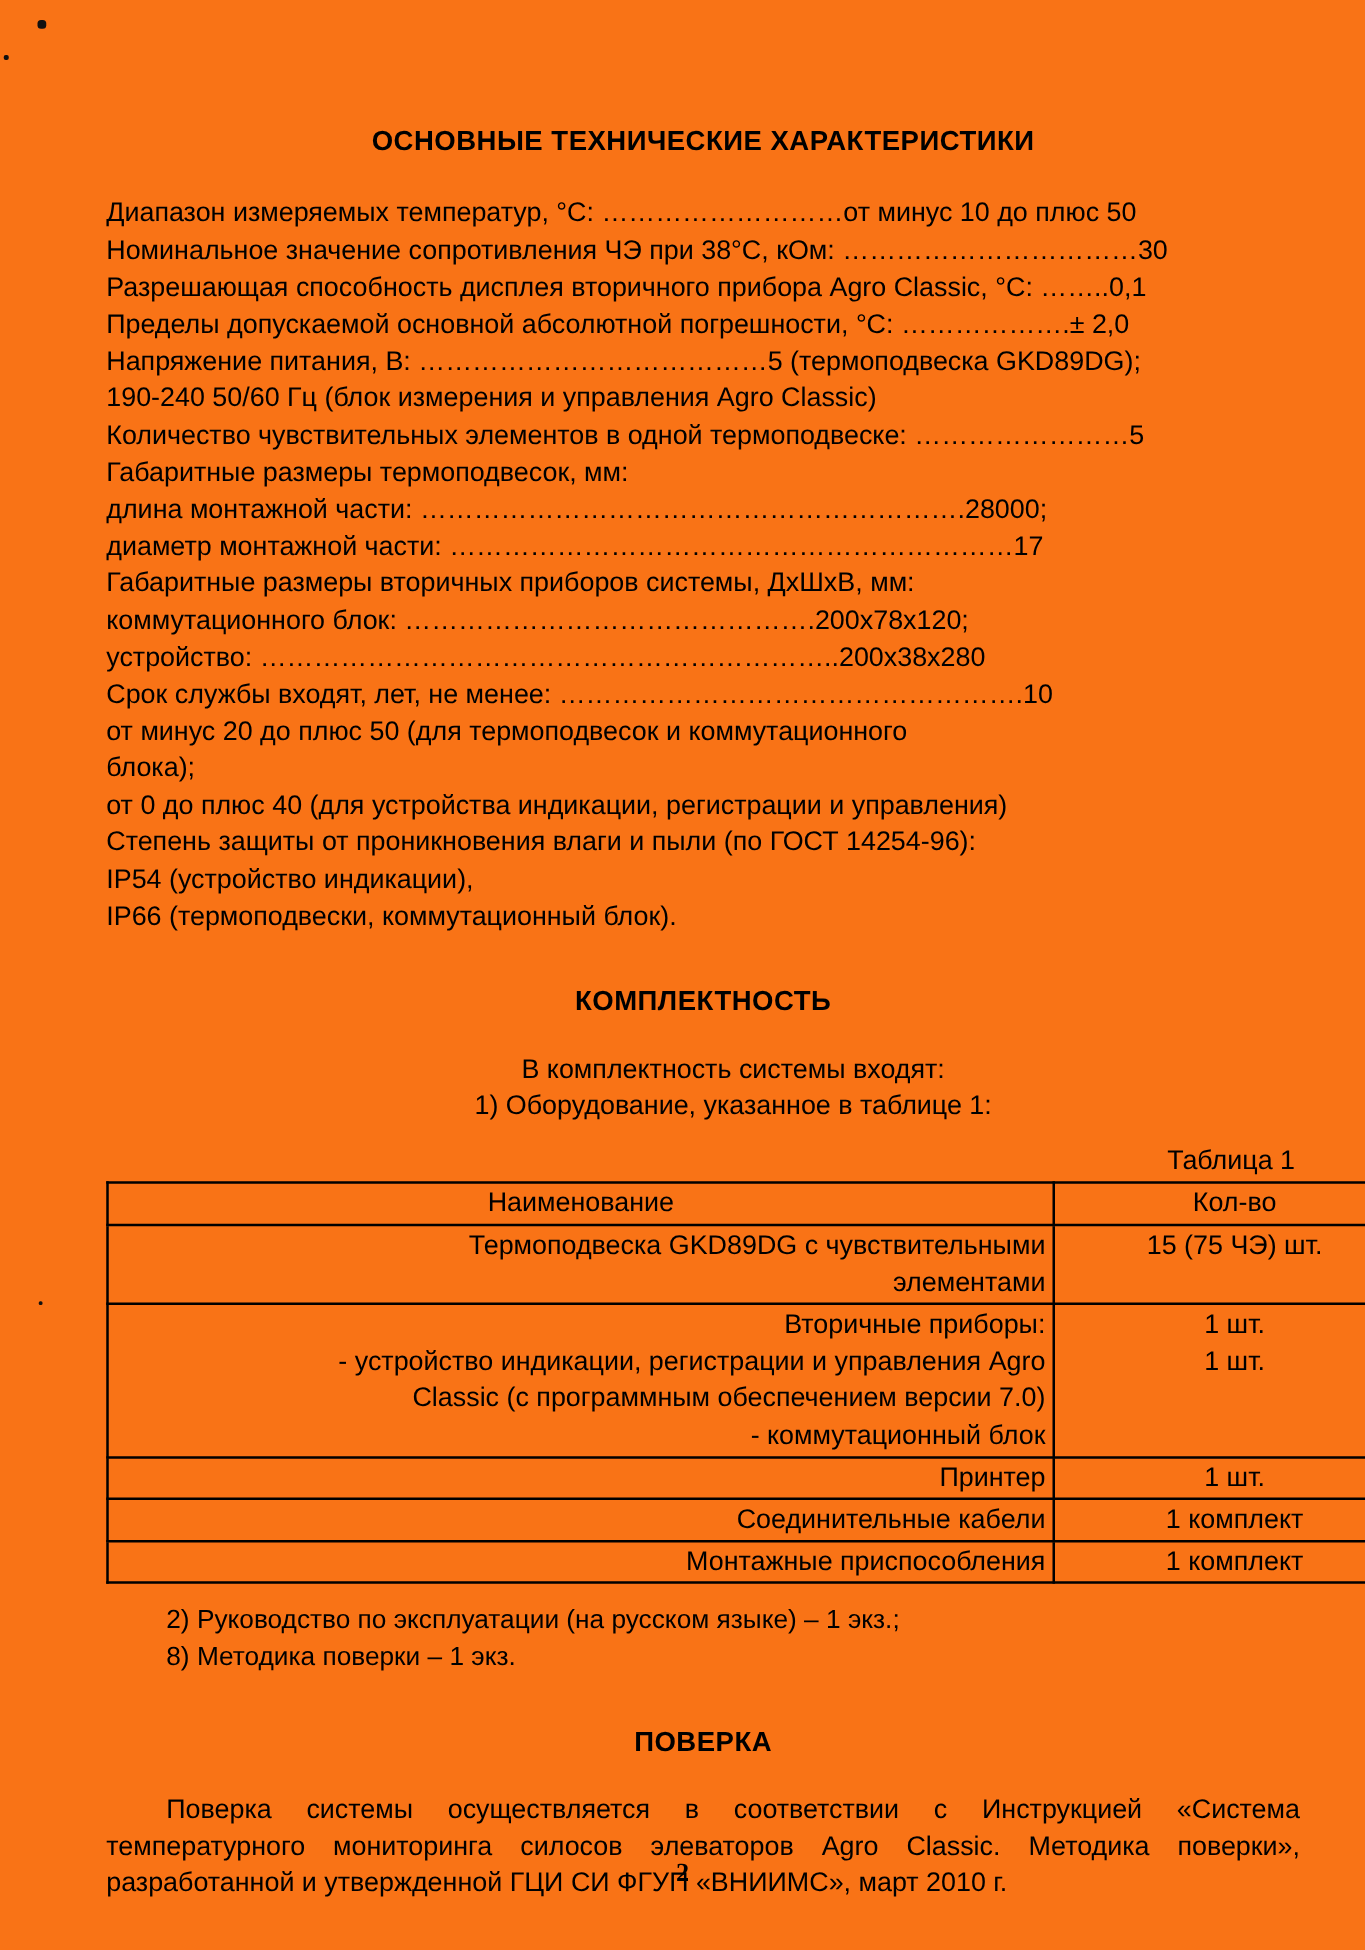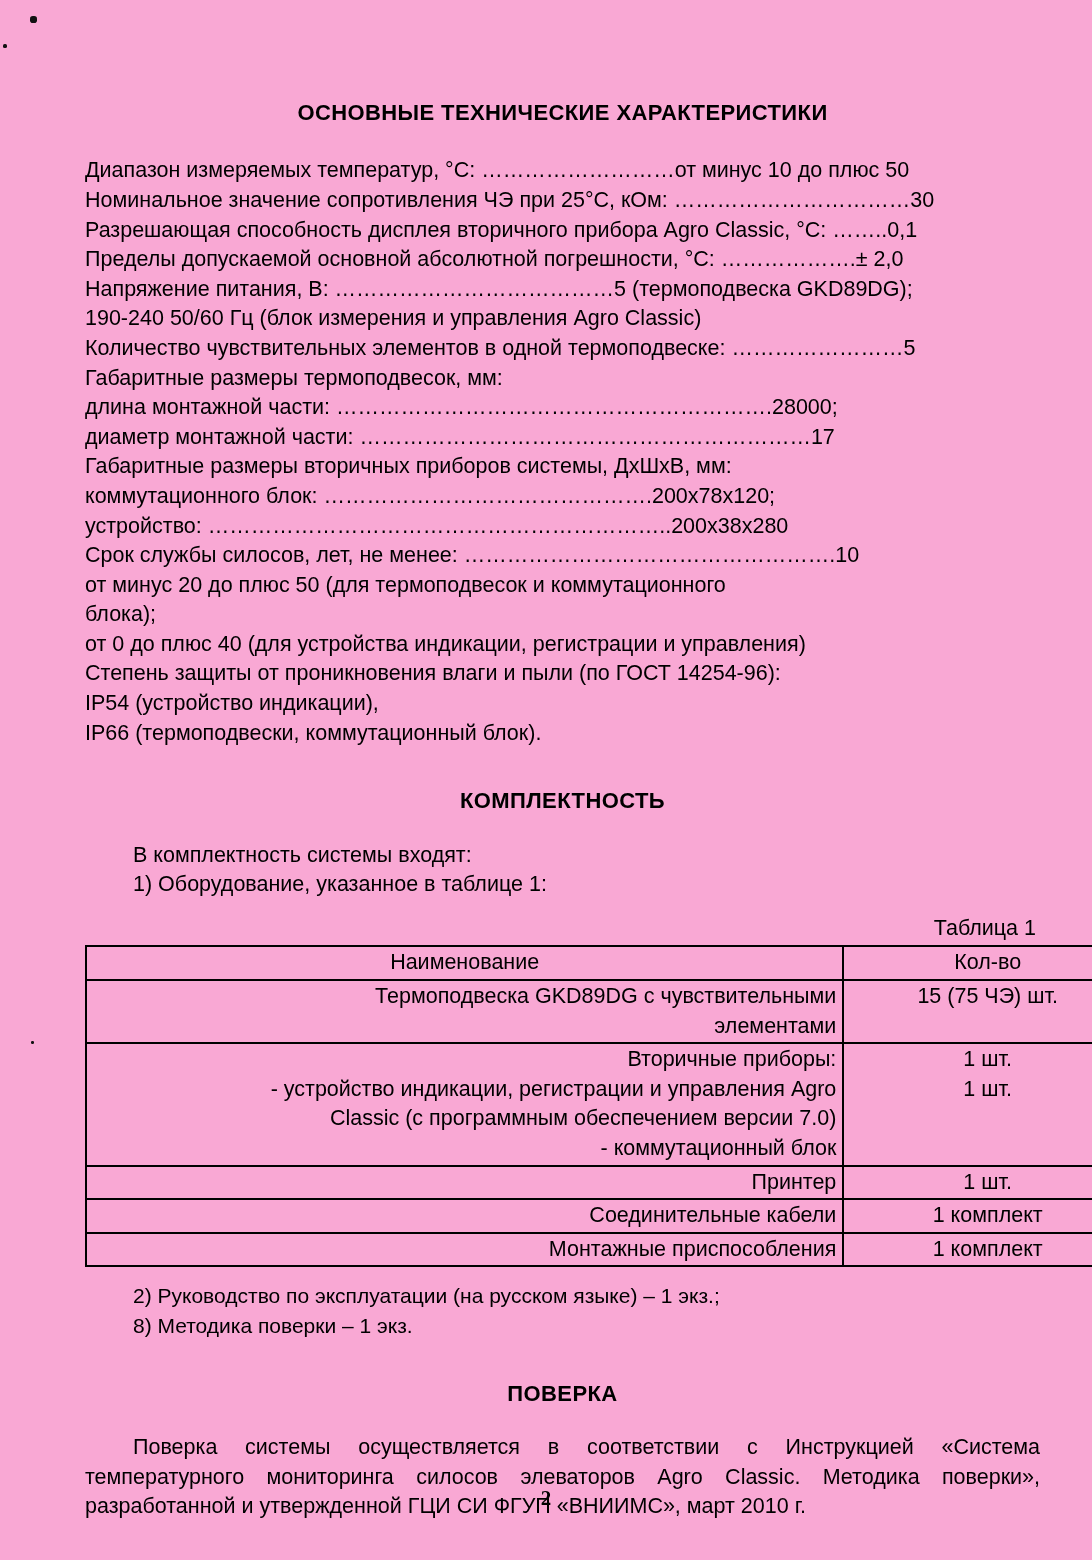--- a/index.html
+++ b/index.html
@@ -5,21 +5,21 @@
 <style>
   html, body {
     margin: 0;
     padding: 0;
     background: #ffffff;
   }
   .page {
     position: relative;
     width: 1092px;
     height: 1560px;
-    background: #f9a8d4;
+    background: #f97316;
     font-family: "Liberation Sans", sans-serif;
     color: #000000;
     overflow: hidden;
   }
 
   
   .speck {
     position: absolute;
     background: #111;
     border-radius: 40%;
@@ -79,20 +79,21 @@
     margin: 0;
   }
 
   .list-plain {
     margin: 0;
     padding: 0;
     list-style: none;
     font-size: 21.5px;
     line-height: 29.6px;
     margin-left: 48px;
+    text-align: center;
   }
 
   .table-caption {
     font-size: 21.5px;
     line-height: 29.6px;
     text-align: right;
     margin: 0;
     padding-right: 4px;
   }
 
@@ -153,33 +154,33 @@
   <div class="speck" style="left:31px;top:1041px;width:3px;height:3px;"></div>
 
   <div class="content">
 
     <h1 class="section-title">ОСНОВНЫЕ ТЕХНИЧЕСКИЕ ХАРАКТЕРИСТИКИ</h1>
 
     <div class="gap-after-title"></div>
 
     <ul class="spec-list">
       <li class="lvl0">Диапазон измеряемых температур, °С: ………………………от минус 10 до плюс 50</li>
-      <li class="lvl0">Номинальное значение сопротивления ЧЭ при 25°С, кОм: ……………………………30</li>
+      <li class="lvl0">Номинальное значение сопротивления ЧЭ при 38°С, кОм: ……………………………30</li>
       <li class="lvl0">Разрешающая способность дисплея вторичного прибора Agro Classic, °С: ……..0,1</li>
       <li class="lvl0">Пределы допускаемой основной абсолютной погрешности, °С: ……………….± 2,0</li>
       <li class="lvl0">Напряжение питания, В: …………………………………5 (термоподвеска GKD89DG);</li>
       <li class="lvl2">190-240 50/60 Гц (блок измерения и управления Agro Classic)</li>
       <li class="lvl0">Количество чувствительных элементов в одной термоподвеске: ……………………5</li>
       <li class="lvl0">Габаритные размеры термоподвесок, мм:</li>
       <li class="lvl1">длина монтажной части: …………………………………………………….28000;</li>
       <li class="lvl1">диаметр монтажной части: ………………………………………………………17</li>
       <li class="lvl0">Габаритные размеры вторичных приборов системы, ДхШхВ, мм:</li>
       <li class="lvl1">коммутационного блок: ……………………………………….200x78x120;</li>
       <li class="lvl1">устройство: ………………………………………………………..200x38x280</li>
-      <li class="lvl0">Срок службы силосов, лет, не менее: …………………………………………….10</li>
+      <li class="lvl0">Срок службы входят, лет, не менее: …………………………………………….10</li>
     </ul>
 
 
     <p class="sub-line lvl1">от минус 20 до плюс 50 (для термоподвесок и коммутационного</p>
     <p class="sub-line lvl2">блока);</p>
     <p class="sub-line lvl1">от 0 до плюс 40 (для устройства индикации, регистрации и управления)</p>
 
     <p class="sub-line lvl0">Степень защиты от проникновения влаги и пыли (по ГОСТ 14254-96):</p>
     <p class="sub-line lvl1">IP54 (устройство индикации),</p>
     <p class="sub-line lvl1">IP66 (термоподвески, коммутационный блок).</p>

